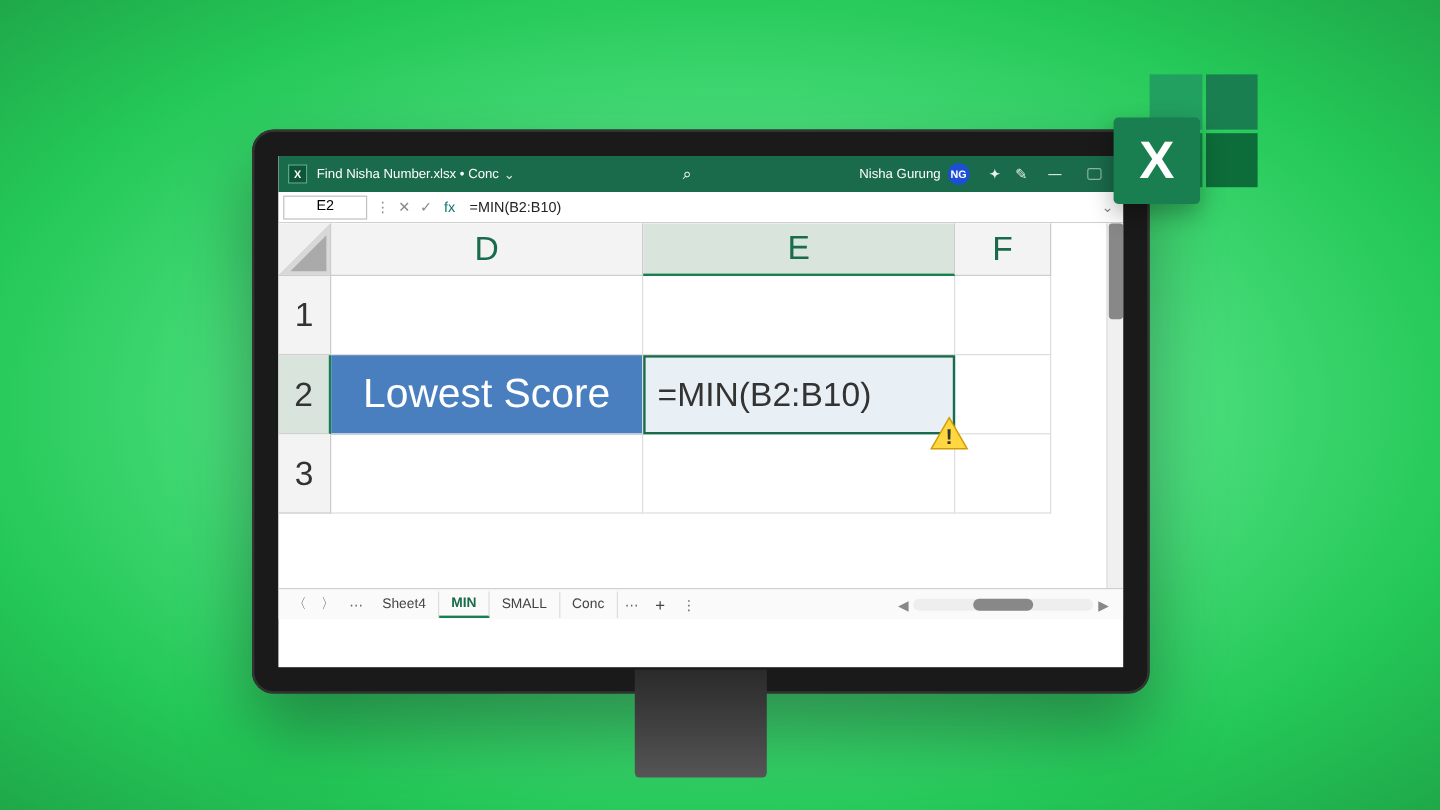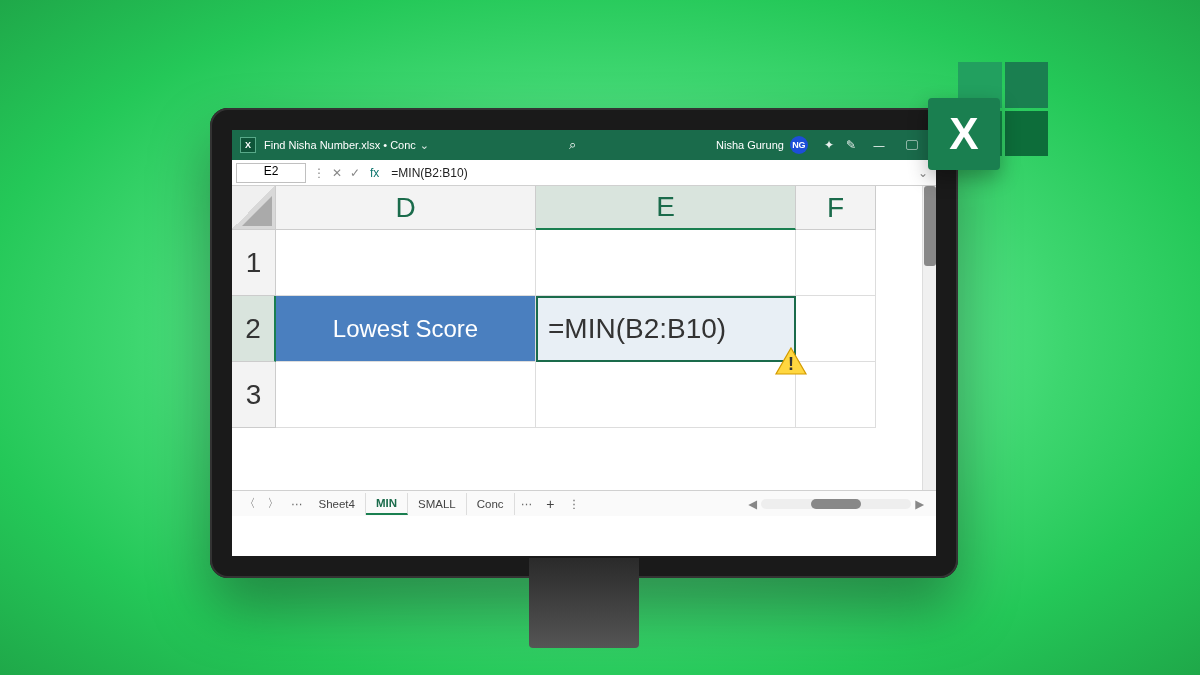--- a/index.html
+++ b/index.html
@@ -52,21 +52,21 @@
 .corner { width: 44px; height: 44px; background: linear-gradient(135deg, #f0f0f0 50%, #d8d8d8 50%); border-right: 1px solid #ccc; border-bottom: 1px solid #ccc; position: relative; }
 .corner::after { content: ''; position: absolute; right: 3px; bottom: 3px; width: 0; height: 0; border-left: 30px solid transparent; border-bottom: 30px solid #aaa; }
 .col-h { flex: 0 0 260px; height: 44px; background: #f3f3f3; border-right: 1px solid #ccc; border-bottom: 1px solid #ccc; display: flex; align-items: center; justify-content: center; font-size: 28px; color: #1a6b4b; }
 .col-h.sel { background: #d9e4dd; border-bottom: 2px solid #1a7f50; }
 .col-h.f { flex: 0 0 80px; }
 .row { display: flex; height: 66px; }
 .row-h { width: 44px; background: #f3f3f3; border-right: 1px solid #ccc; border-bottom: 1px solid #ccc; display: flex; align-items: center; justify-content: center; font-size: 28px; color: #333; }
 .row-h.sel { background: #d9e4dd; border-right: 2px solid #1a7f50; }
 .cell { flex: 0 0 260px; height: 66px; border-right: 1px solid #ddd; border-bottom: 1px solid #ddd; display: flex; align-items: center; padding: 0 10px; font-size: 28px; color: #222; }
 .cell.f { flex: 0 0 80px; }
-.cell.d2 { background: #4a7fbf; color: #fff; font-size: 24px; justify-content: center; }
+.cell.d2 { background: #4a7fbf; color: #fff; font-size: 34px; justify-content: center; }
 .cell.e2 { background: #e8eff5; border: 2px solid #1a6b4b; position: relative; color: #333; font-size: 28px; }
 .warn { position: absolute; right: -14px; bottom: -16px; width: 34px; height: 30px; }
 .warn svg { width: 100%; height: 100%; }
 .vscroll { position: absolute; right: 0; top: 0; width: 14px; height: 100%; background: #f0f0f0; border-left: 1px solid #ddd; }
 .vscroll-thumb { position: absolute; top: 0; width: 12px; height: 80px; left: 1px; background: #888; border-radius: 3px; }
 .sheet-tabs {
   height: 26px; background: #fafafa; border-top: 1px solid #d0d0d0; display: flex; align-items: center; font-size: 11.5px; color: #444; padding: 0 6px;
 }
 .st-nav { padding: 0 6px; color: #666; }
 .st-tab { padding: 0 10px; height: 22px; display: flex; align-items: center; border-right: 1px solid #ddd; }

